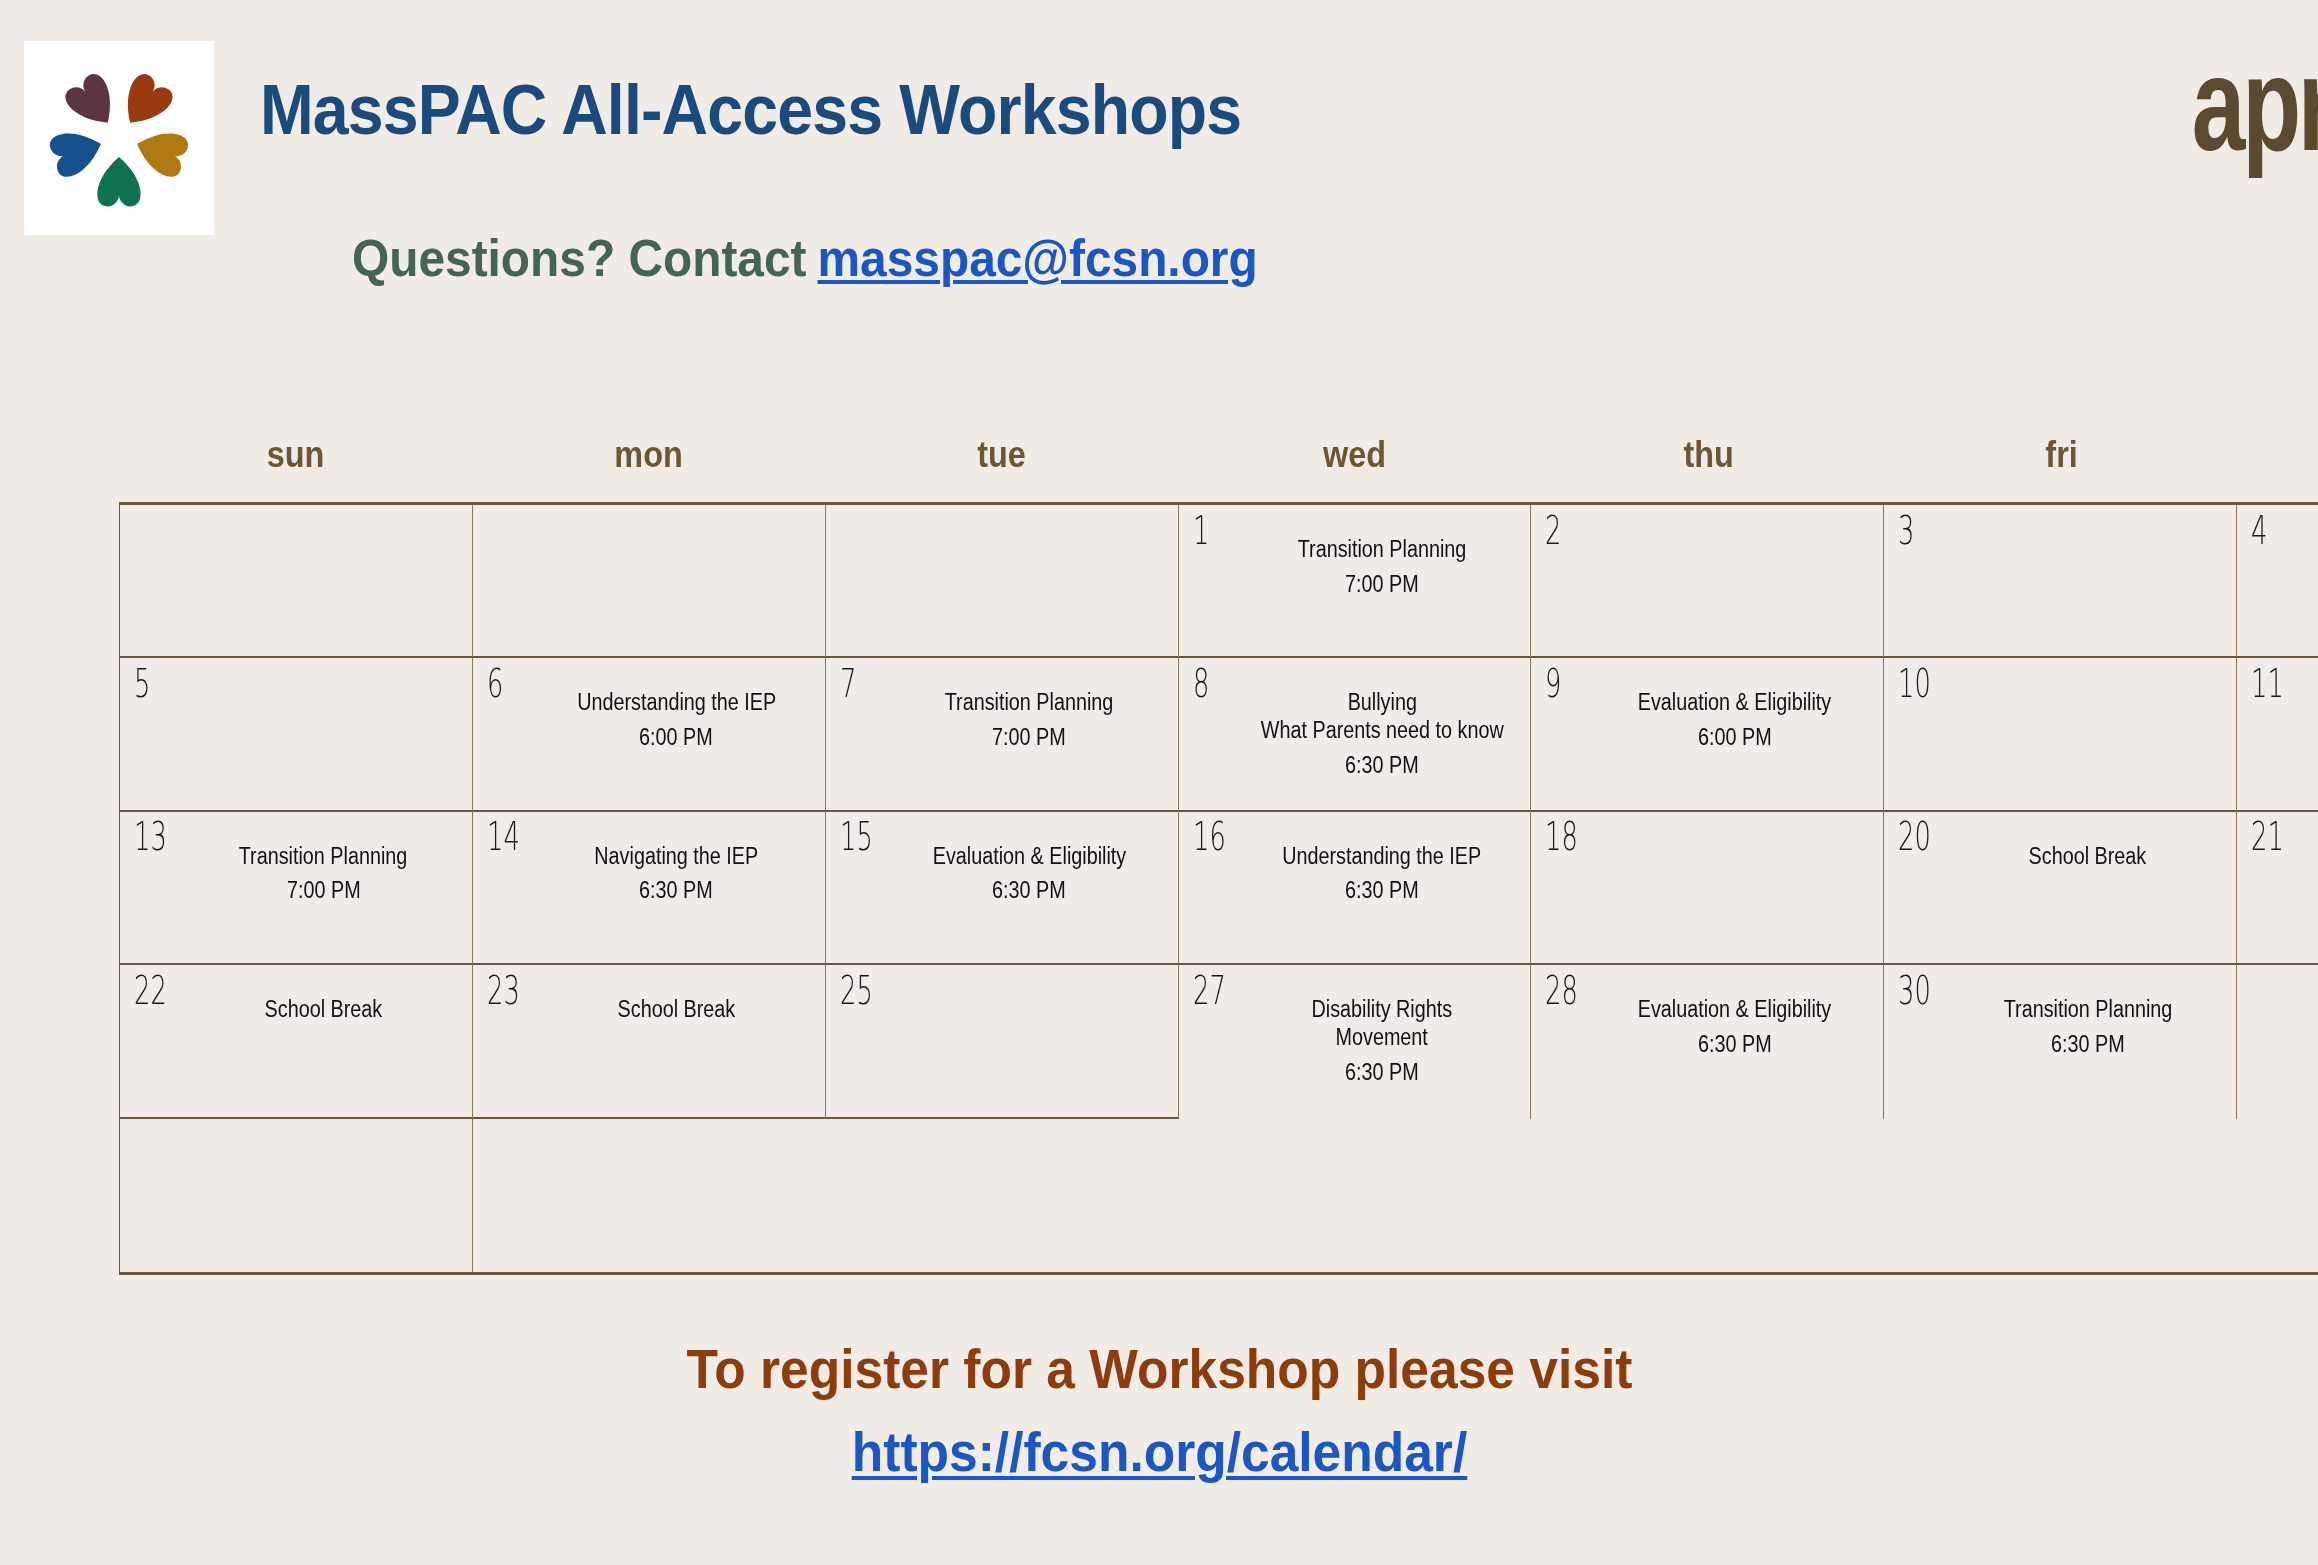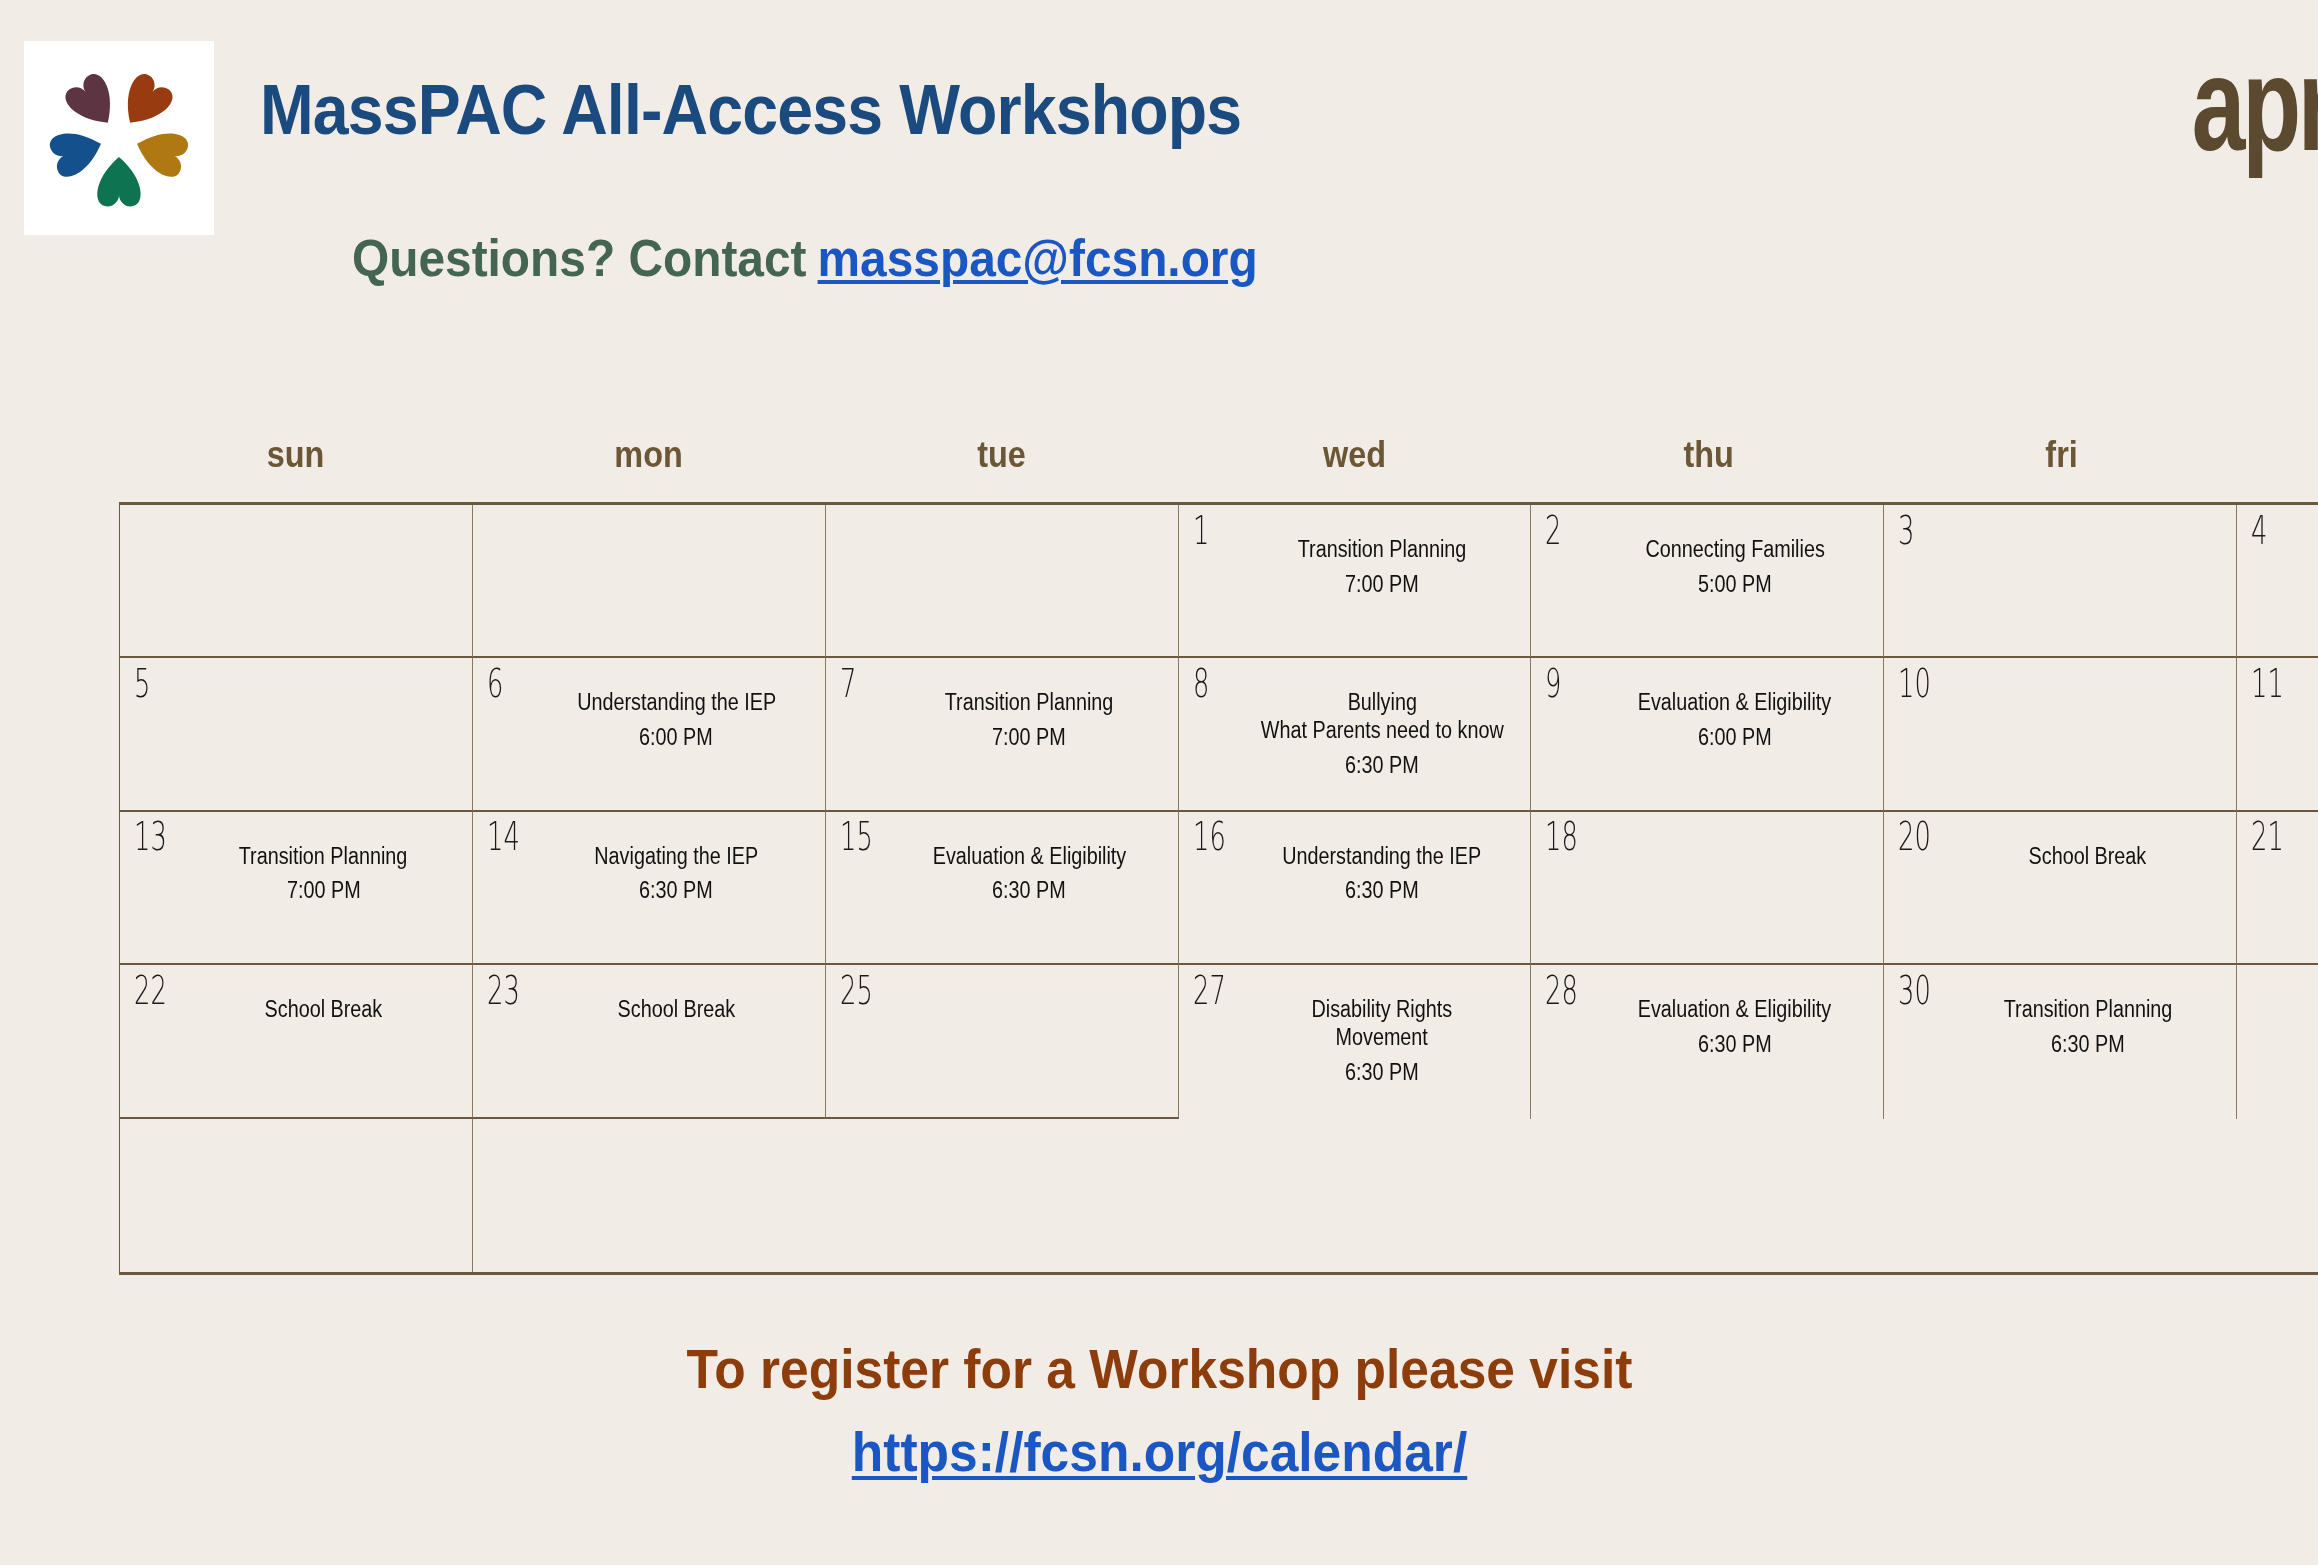--- a/index.html
+++ b/index.html
@@ -244,24 +244,20 @@
     <div class="cell"></div>
     <div class="cell">
       <div class="daynum">1</div>
       <div class="events">
         <div class="ev-title">Transition Planning</div>
         <div class="ev-time">7:00 PM</div>
       </div>
     </div>
     <div class="cell">
       <div class="daynum">2</div>
-      <div class="events">
-        <div class="ev-title">Connecting Families</div>
-        <div class="ev-time">5:00 PM</div>
-      </div>
     </div>
     <div class="cell">
       <div class="daynum">3</div>
     </div>
     <div class="cell">
       <div class="daynum">4</div>
     </div>
     <div class="cell">
       <div class="daynum">5</div>
     </div>

